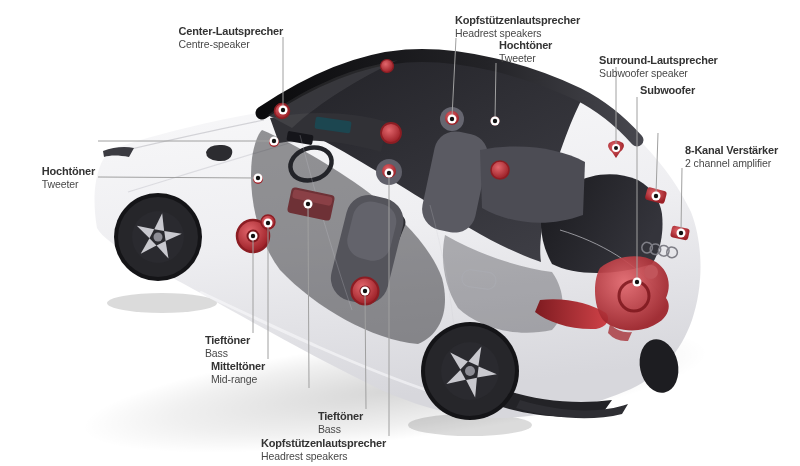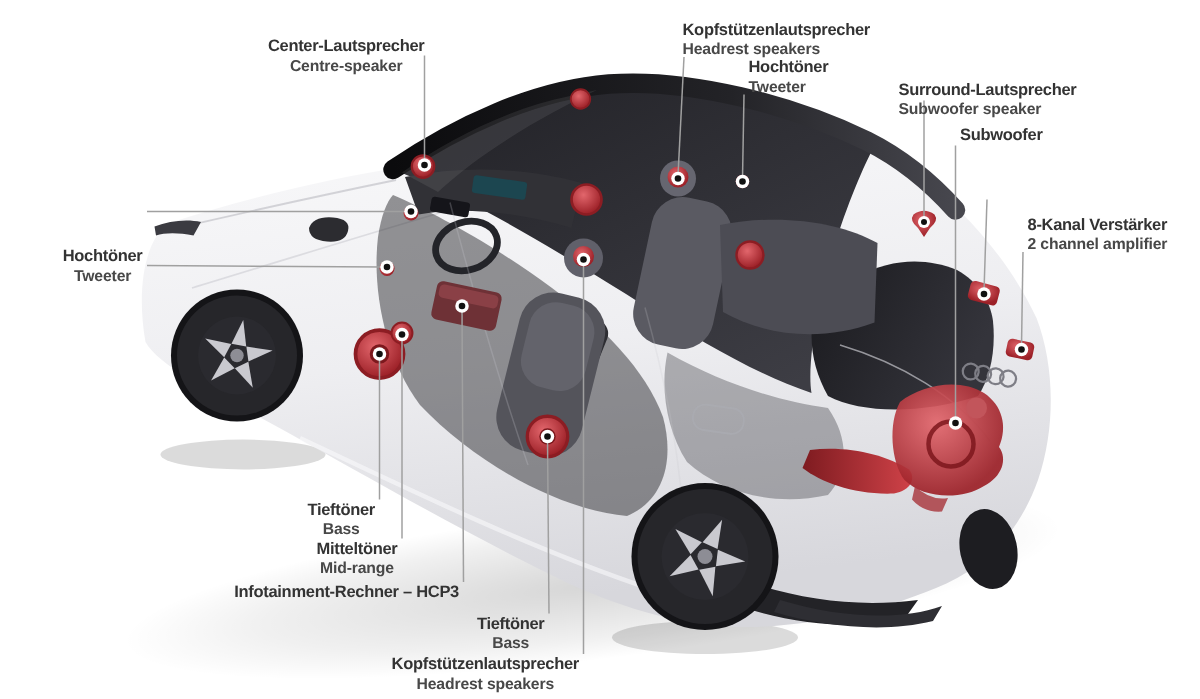--- a/index.html
+++ b/index.html
@@ -3,24 +3,24 @@
 <meta charset="utf-8">
 <style>
   :root{
     --bg:#ffffff; --label:#333333; --sublabel:#484848; --line:#a0a0a0;
   }
   html,body{margin:0;padding:0;background:var(--bg);}
   #stage{position:relative;width:800px;height:466px;background:var(--bg);overflow:hidden;
          font-family:"Liberation Sans",sans-serif;}
   svg.scene{position:absolute;left:0;top:0;}
   .label{position:absolute;white-space:nowrap;z-index:5;}
-  .label.right{text-align:center;}
+  .label.right{text-align:left;}
   .label.left{text-align:left;}
   .label .de{font-weight:bold;font-size:11px;line-height:13px;color:var(--label);letter-spacing:-0.2px;}
-  .label .en{font-weight:bold;font-size:10.5px;line-height:12px;color:var(--sublabel);letter-spacing:-0.1px;}
+  .label .en{font-weight:normal;font-size:10.5px;line-height:12px;color:var(--sublabel);letter-spacing:-0.1px;}
   .label .en:empty{display:none;}
 </style>
 </head>
 <body>
 
 <div id="stage">
 
   <svg class="scene" width="800" height="466" viewBox="0 0 800 466">
     <defs>
       <radialGradient id="gShadow" cx="50%" cy="50%" r="50%">
@@ -322,21 +322,20 @@
   </div>
   <div class="label right" style="right:550px;top:334px">
     <div class="de">Tieftöner</div>
     <div class="en">Bass</div>
   </div>
   <div class="label right" style="right:535px;top:360px">
     <div class="de">Mitteltöner</div>
     <div class="en">Mid-range</div>
   </div>
   <div class="label right" style="right:494px;top:389px">
-    <div class="de">Infotainment-Rechner – HCP3</div>
   </div>
   <div class="label right" style="right:437px;top:410px">
     <div class="de">Tieftöner</div>
     <div class="en">Bass</div>
   </div>
   <div class="label right" style="right:414px;top:437px">
     <div class="de">Kopfstützenlautsprecher</div>
     <div class="en">Headrest speakers</div>
   </div>
 

